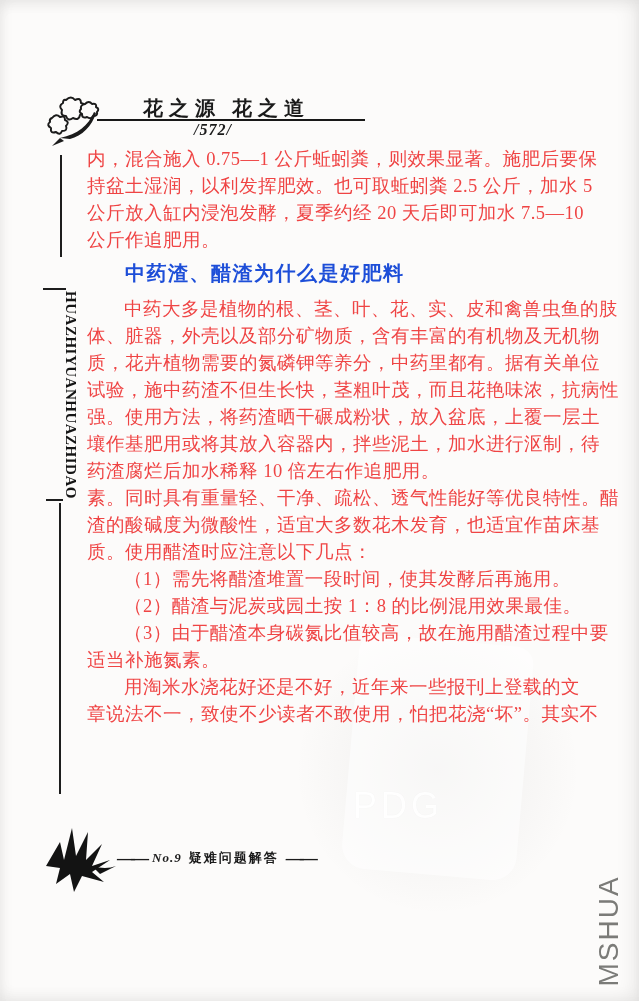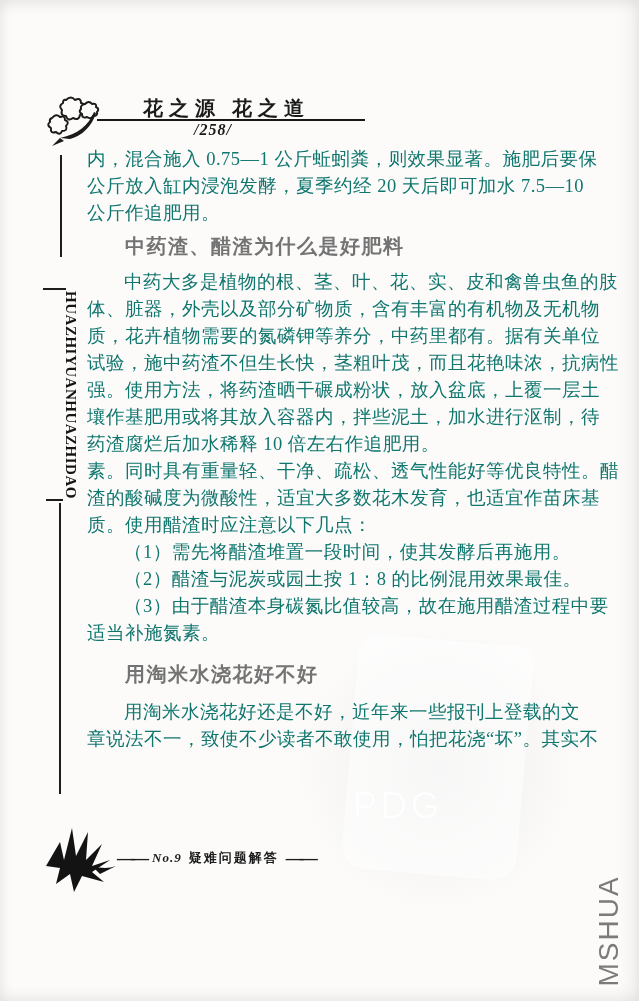--- a/index.html
+++ b/index.html
@@ -42,27 +42,27 @@
     position:absolute;left:-36px;top:385px;width:210px;height:20px;
     transform:rotate(90deg);transform-origin:center;
     text-align:center;font-size:15px;font-weight:700;letter-spacing:.5px;
     font-family:"Liberation Serif","DejaVu Serif",serif;color:#151515;
   }
 
   
   .bodycol{position:absolute;left:87px;top:146px;width:480px;}
   .ln{
     min-height:27px;line-height:27px;font-size:18.5px;
-    letter-spacing:.5px;white-space:nowrap;color:#0f766e;
+    letter-spacing:.5px;white-space:nowrap;color:#ef4444;
   }
   .ind{text-indent:37px;}
   .sec{
     font-family:"Liberation Sans","DejaVu Sans",sans-serif;
     font-size:20px;font-weight:700;letter-spacing:1.5px;
-    margin:6px 0 10px 38px;line-height:26px;color:#737373;
+    margin:6px 0 10px 38px;line-height:26px;color:#1d4ed8;
   }
   .sec2{margin-top:14px;margin-bottom:12px;}
 
   
   .footer{
     position:absolute;left:117px;top:844px;height:28px;
     display:flex;align-items:center;gap:7px;
   }
   .fdash{font-size:18px;letter-spacing:-4px;font-weight:700;line-height:28px;}
   .fno{font-style:italic;font-weight:700;font-size:13px;letter-spacing:1px;}
@@ -112,31 +112,32 @@
       <path d="M22,4 q5,-5 9,0 q6,-3 6,3 q6,1 2,6 q3,5 -3,6 q-1,6 -7,3 q-5,4 -7,-2 q-6,0 -4,-6 q-4,-4 1,-7 q0,-4 3,-3 z"></path>
       <path d="M41,8 q4,-4 7,0 q5,-1 4,3 q4,2 1,5 q1,4 -4,4 q-2,4 -6,1 q-5,2 -5,-3 q-4,-2 -1,-5 q-1,-4 4,-5 z"></path>
       <path d="M8,22 q4,-5 8,-1 q5,-2 5,3 q5,2 1,6 q2,5 -4,5 q-2,5 -6,1 q-6,2 -5,-4 q-5,-3 -1,-6 q-1,-3 2,-4 z"></path>
     </g>
     <path d="M50,16 C44,30 34,38 16,42 L26,43 C38,40 48,30 52,17 Z" fill="#1b1b1b"></path>
     <path d="M16,42 L8,50 L20,45 Z" fill="#1b1b1b"></path>
   </svg>
 
   <div class="book-title">花之源 花之道</div>
   <div class="hrule"></div>
-  <div class="page-num">/258/</div>
+  <div class="page-num">/572/</div>
 
   <div class="srule srule1"></div>
   <div class="sdash sdash1"></div>
   <div class="stext">HUAZHIYUANHUAZHIDAO</div>
   <div class="sdash sdash2"></div>
   <div class="srule srule2"></div>
 
   <div class="bodycol">
 
     <div class="ln">内，混合施入 0.75—1 公斤蚯蚓粪，则效果显著。施肥后要保</div>
+    <div class="ln">持盆土湿润，以利发挥肥效。也可取蚯蚓粪 2.5 公斤，加水 5</div>
     <div class="ln">公斤放入缸内浸泡发酵，夏季约经 20 天后即可加水 7.5—10</div>
     <div class="ln">公斤作追肥用。</div>
 
     <div class="sec">中药渣、醋渣为什么是好肥料</div>
 
     <div class="ln ind">中药大多是植物的根、茎、叶、花、实、皮和禽兽虫鱼的肢</div>
     <div class="ln">体、脏器，外壳以及部分矿物质，含有丰富的有机物及无机物</div>
     <div class="ln">质，花卉植物需要的氮磷钾等养分，中药里都有。据有关单位</div>
     <div class="ln">试验，施中药渣不但生长快，茎粗叶茂，而且花艳味浓，抗病性</div>
     <div class="ln">强。使用方法，将药渣晒干碾成粉状，放入盆底，上覆一层土</div>
@@ -145,21 +146,20 @@
 
     <div class="ln">素。同时具有重量轻、干净、疏松、透气性能好等优良特性。醋</div>
     <div class="ln">渣的酸碱度为微酸性，适宜大多数花木发育，也适宜作苗床基</div>
     <div class="ln">质。使用醋渣时应注意以下几点：</div>
 
     <div class="ln ind">（1）需先将醋渣堆置一段时间，使其发酵后再施用。</div>
     <div class="ln ind">（2）醋渣与泥炭或园土按 1：8 的比例混用效果最佳。</div>
     <div class="ln ind">（3）由于醋渣本身碳氮比值较高，故在施用醋渣过程中要</div>
     <div class="ln">适当补施氮素。</div>
 
-    <div class="sec sec2">用淘米水浇花好不好</div>
 
     <div class="ln ind">用淘米水浇花好还是不好，近年来一些报刊上登载的文</div>
     <div class="ln">章说法不一，致使不少读者不敢使用，怕把花浇“坏”。其实不</div>
   </div>
 
   <svg class="ornament-bottom" width="84" height="78" viewBox="0 0 84 78">
     <g fill="#131313">
       <path d="M6,46 L20,22 L24,40 L32,8 L36,36 L48,12 L46,40 L62,24 L52,46 L70,40 L52,52 L64,62 L42,56 L34,72 L30,54 L16,64 L20,48 Z"></path>
       <path d="M52,46 Q66,50 76,46 L60,54 Z"></path>
       <path d="M30,20 L34,30 L28,30 Z"></path>

